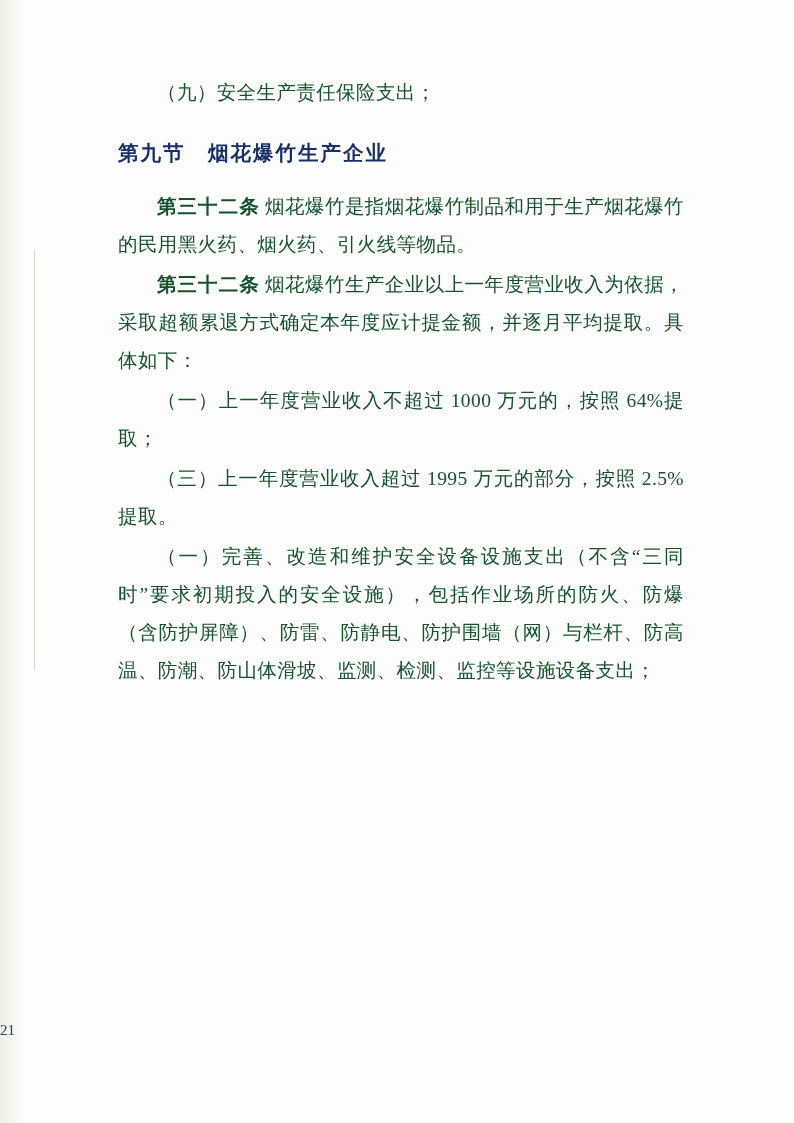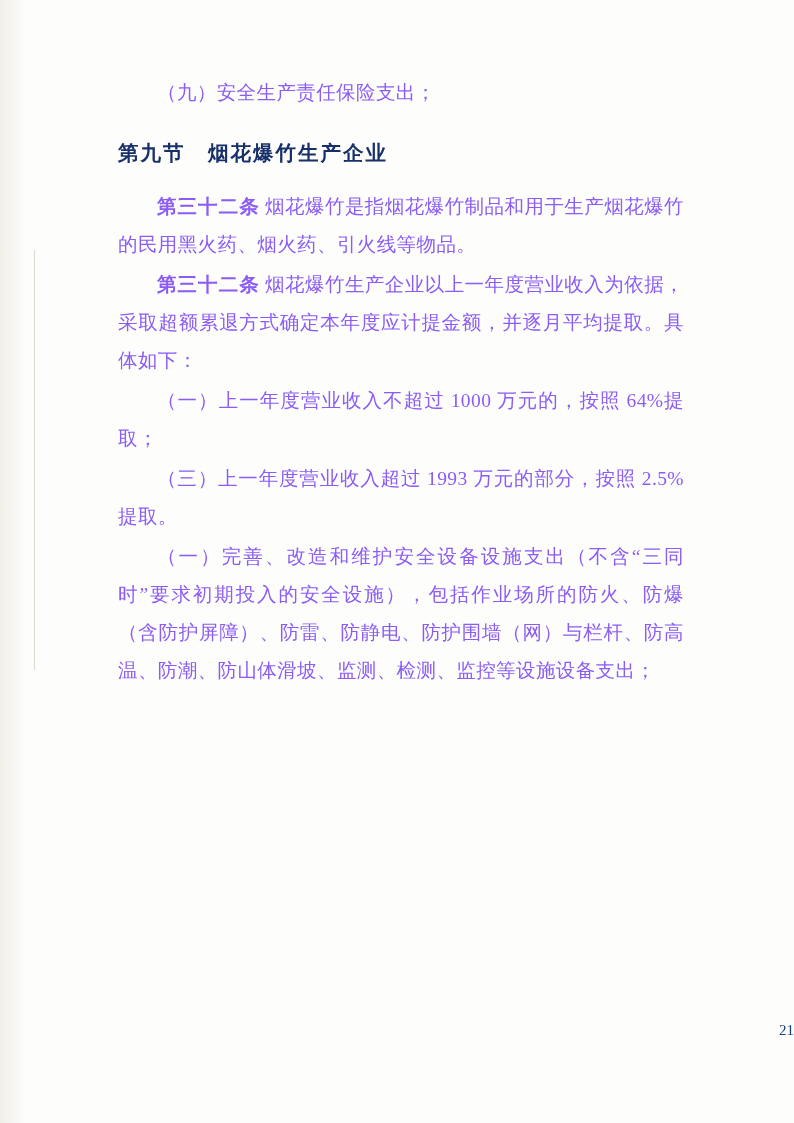--- a/index.html
+++ b/index.html
@@ -43,21 +43,21 @@
     top: 74px;
     width: 566px;
   }
   p {
     margin: 0 0 4px 0;
     font-size: 19.5px;
     line-height: 38px;
     letter-spacing: 0.4px;
     text-align: justify;
     text-justify: inter-character;
-    color: #8b5cf6;
+    color: #14532d;
   }
   .indent {
     text-indent: 2em;
   }
   .section-title {
     font-weight: bold;
     font-size: 20.5px;
     line-height: 38px;
     margin: 22px 0 16px 0;
     letter-spacing: 2px;
@@ -68,21 +68,21 @@
     letter-spacing: 1px;
   }
   .block {
     margin-bottom: 2px;
   }
   .page-number {
     position: absolute;
     top: 1022px;
     left: 0;
     width: 794px;
-    text-align: right;
+    text-align: left;
     font-size: 15px;
     color: #1b3e77;
     font-family: "Liberation Serif", "DejaVu Serif", serif;
   }
 </style>
 </head>
 <body>
 
 <div class="page">
   <div class="scan-edge-left"></div>
@@ -101,21 +101,21 @@
     </p>
 
     <p class="indent block">
       <span class="article-no">第三十二条</span>
       <span>烟花爆竹生产企业以上一年度营业收入为依据，采取超额累退方式确定本年度应计提金额，并逐月平均提取。具体如下：</span>
     </p>
 
     <p class="indent block">（一）上一年度营业收入不超过 1000 万元的，按照 64%提取；</p>
 
 
-    <p class="indent block">（三）上一年度营业收入超过 1993 万元的部分，按照 2.5%提取。</p>
+    <p class="indent block">（三）上一年度营业收入超过 1995 万元的部分，按照 2.5%提取。</p>
 
 
     <p class="indent block">（一）完善、改造和维护安全设备设施支出（不含“三同时”要求初期投入的安全设施），包括作业场所的防火、防爆（含防护屏障）、防雷、防静电、防护围墙（网）与栏杆、防高温、防潮、防山体滑坡、监测、检测、监控等设施设备支出；</p>
 
   </div>
 
   <div class="page-number">21</div>
 </div>
 
 </body></html>

